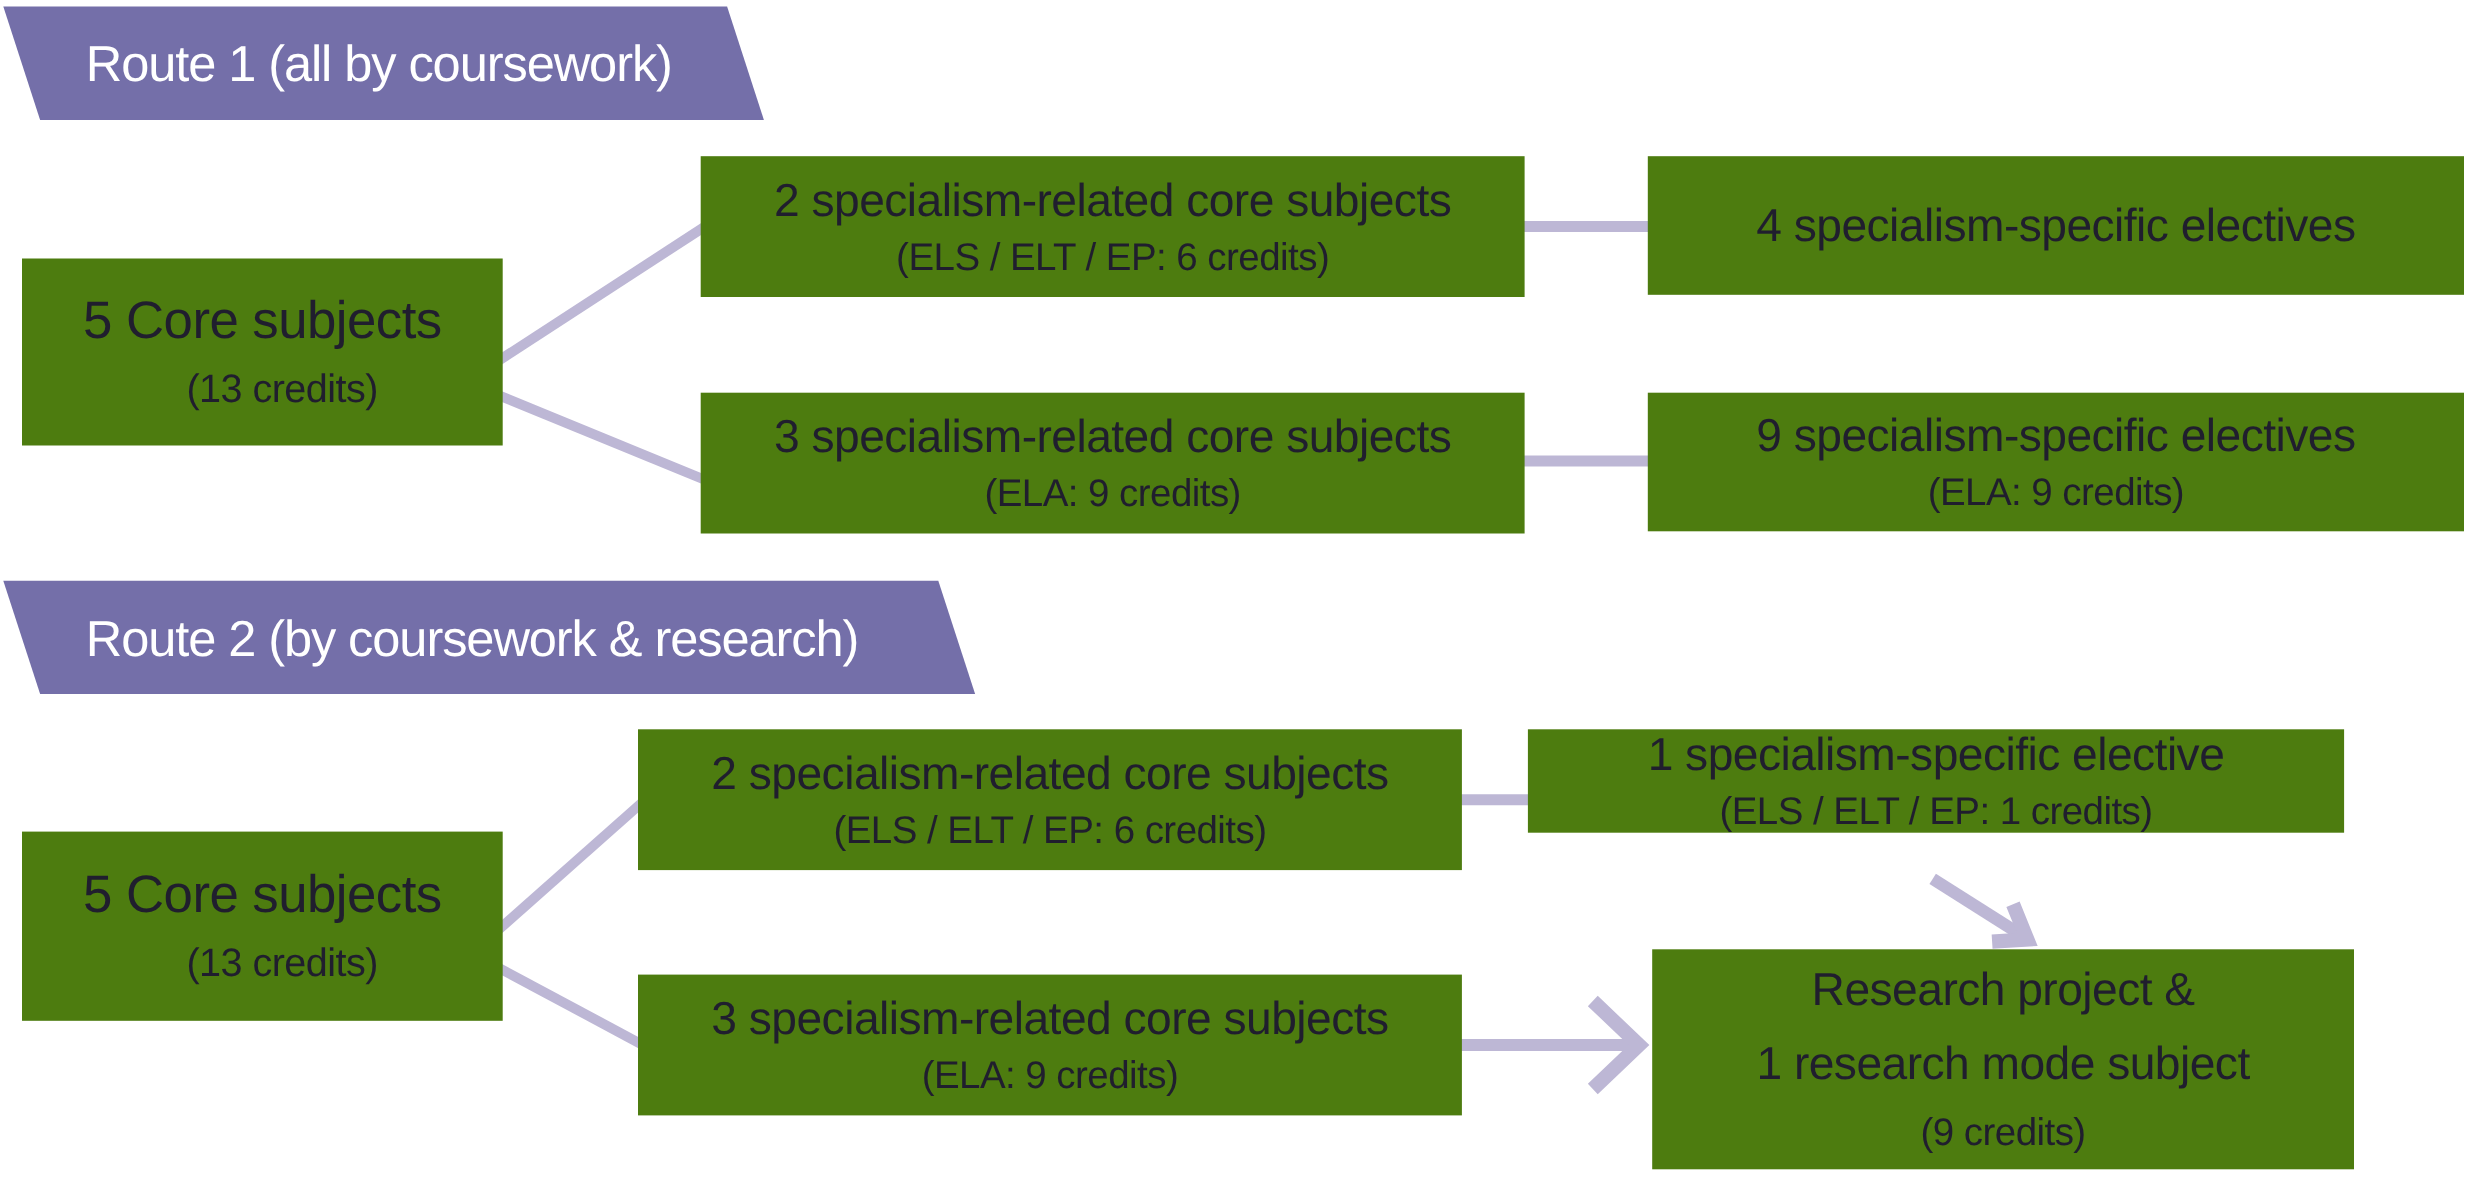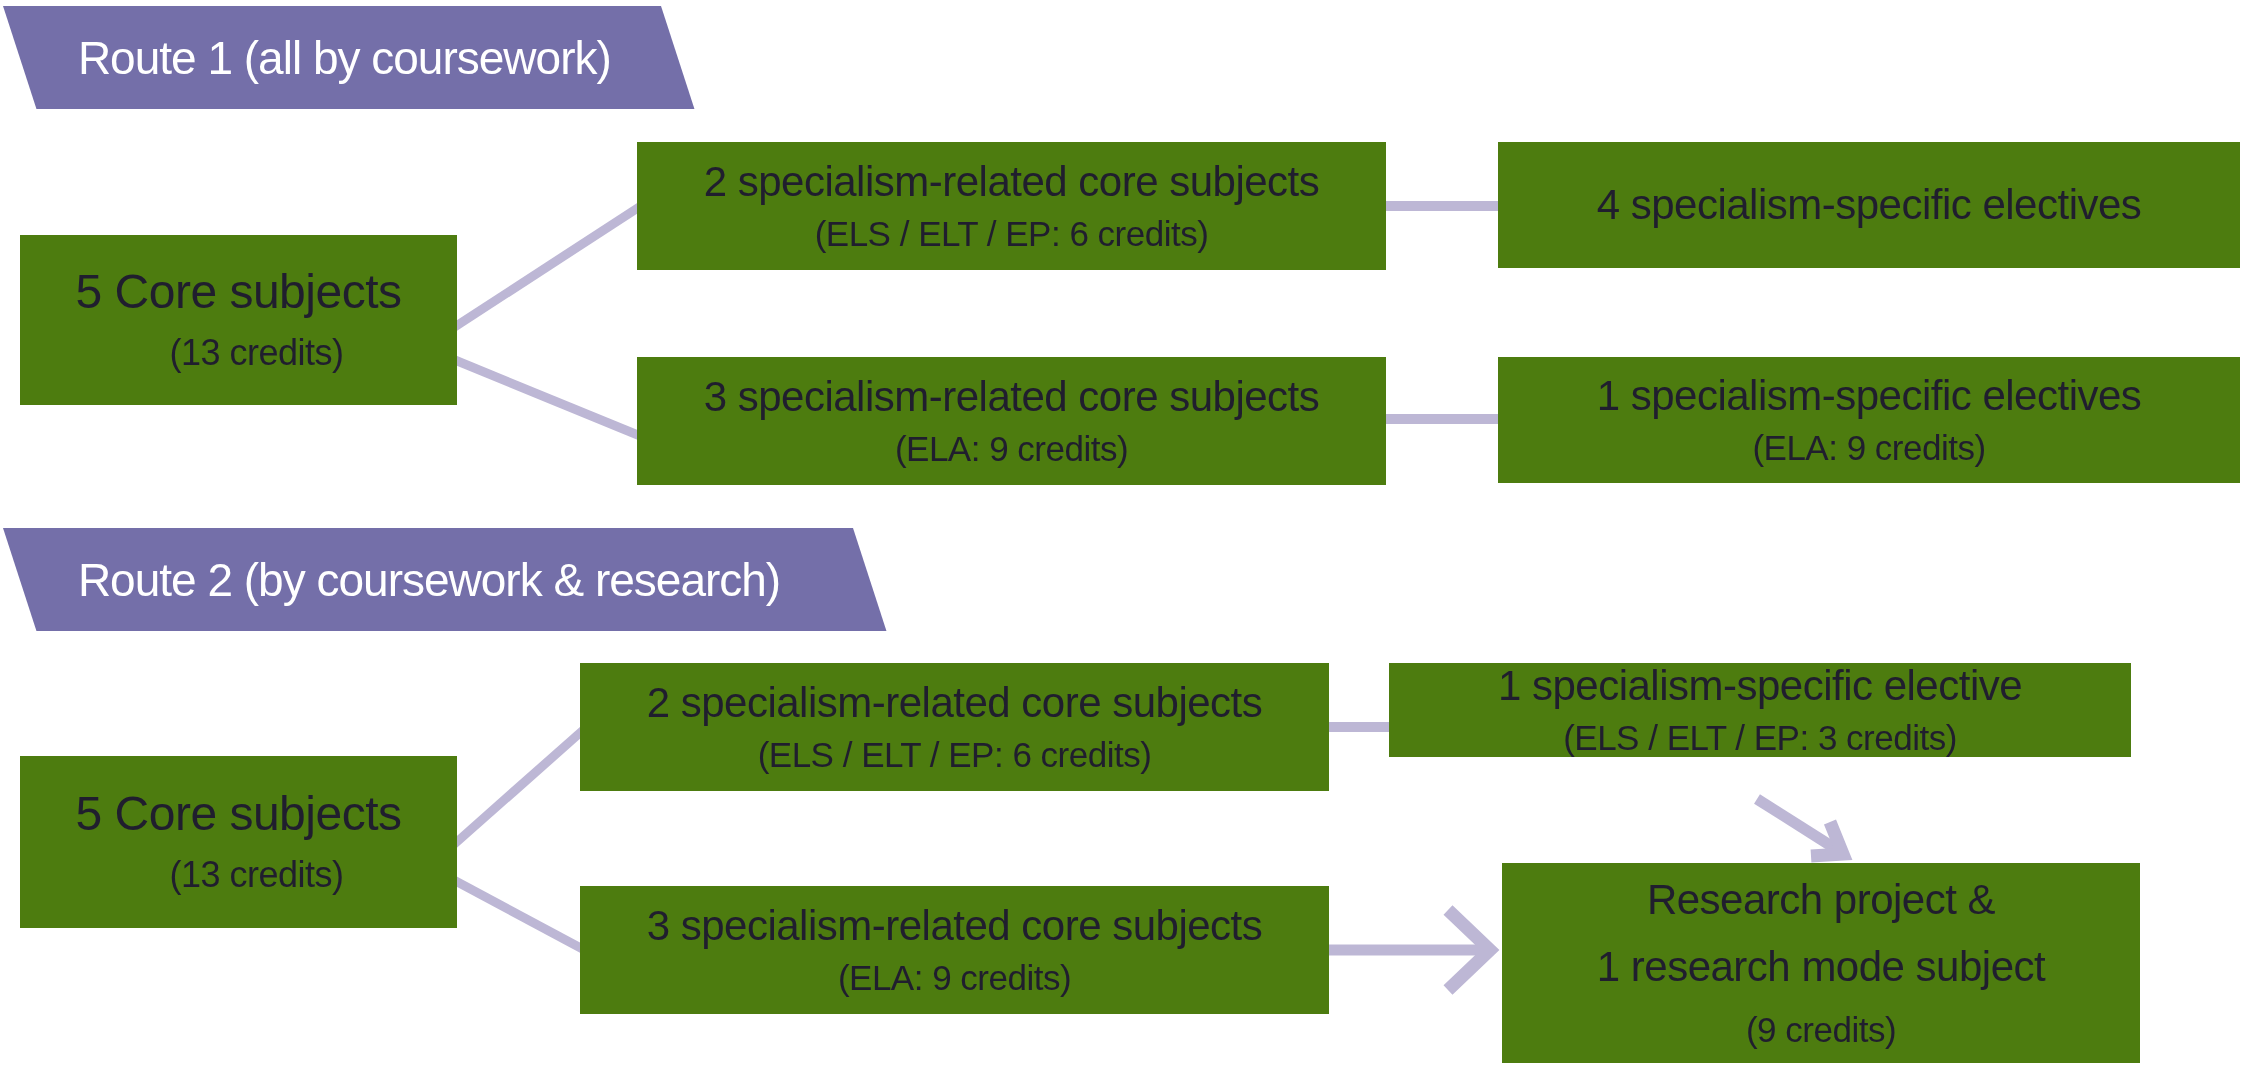--- a/index.html
+++ b/index.html
@@ -75,41 +75,41 @@
   <div class="box" style="left:1498px;top:142px;width:742px;height:126px;">
     <div class="l1">4 specialism-specific electives</div>
   </div>
 
   <div class="box" style="left:637px;top:357px;width:749px;height:128px;">
     <div class="l1">3 specialism-related core subjects</div>
     <div class="l2">(ELA: 9 credits)</div>
   </div>
 
   <div class="box" style="left:1498px;top:357px;width:742px;height:126px;">
-    <div class="l1">1 specialism-specific electives</div>
+    <div class="l1">9 specialism-specific electives</div>
     <div class="l2">(ELA: 9 credits)</div>
   </div>
 
   <div class="banner" style="left:3px;top:528px;width:850px;">
     <span class="banner-text">Route 2 (by coursework &amp; research)</span>
   </div>
 
   <div class="box core" style="left:20px;top:756px;width:437px;height:172px;">
     <div class="l1">5 Core subjects</div>
     <div class="l2">(13 credits)</div>
   </div>
 
   <div class="box" style="left:580px;top:663px;width:749px;height:128px;">
     <div class="l1">2 specialism-related core subjects</div>
     <div class="l2">(ELS / ELT / EP: 6 credits)</div>
   </div>
 
   <div class="box" style="left:1389px;top:663px;width:742px;height:94px;text-align:center;">
     <div class="l1">1 specialism-specific elective</div>
-    <div class="l2">(ELS / ELT / EP: 3 credits)</div>
+    <div class="l2">(ELS / ELT / EP: 1 credits)</div>
   </div>
 
   <div class="box" style="left:580px;top:886px;width:749px;height:128px;">
     <div class="l1">3 specialism-related core subjects</div>
     <div class="l2">(ELA: 9 credits)</div>
   </div>
 
   <div class="box" style="left:1502px;top:863px;width:638px;height:200px;gap:11px;">
     <div class="l1">Research project &amp;</div>
     <div class="l1">1 research mode subject</div>

